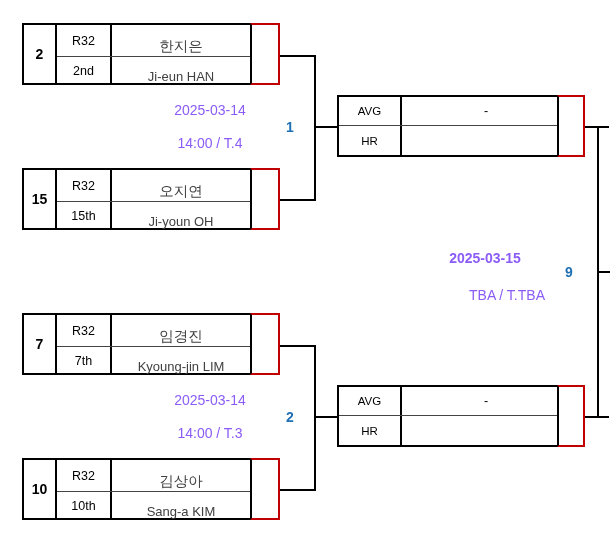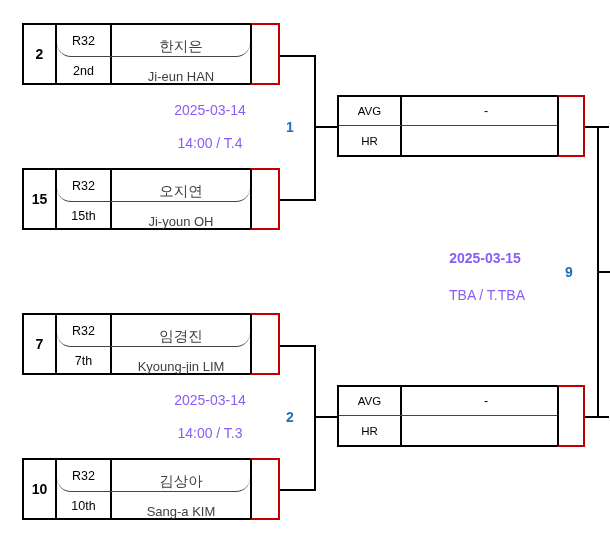--- a/index.html
+++ b/index.html
@@ -49,21 +49,20 @@
     flex-direction: column;
   }
   .info-row {
     box-sizing: border-box;
     flex: 1 1 50%;
     display: flex;
     flex-direction: row;
   }
   .info-row.top {
     border-bottom: 1px solid #444444;
-    border-radius: 14px;
   }
   .round-cell {
     box-sizing: border-box;
     width: 55px;
     display: flex;
     align-items: center;
     justify-content: center;
     border-right: 2px solid #000000;
     font-size: 12.5px;
     color: #000000;
@@ -274,21 +273,21 @@
       </div>
       <div class="stats-row">
         <div class="stat-label">HR</div>
         <div class="stat-value"></div>
       </div>
     </div>
     <div class="accent-cell"></div>
   </div>
 
   <div class="sched" style="left:410px; top:250px; width:150px;font-weight:bold;">2025-03-15</div>
-  <div class="sched" style="left:412px; top:287px; width:150px;">TBA / T.TBA</div>
+  <div class="sched" style="left:432px; top:287px; width:150px;">TBA / T.TBA</div>
   <div class="match-no" style="left:557px; top:264px; width:24px;">9</div>
 
   <div class="line-h" style="left:585px; top:126px; width:24px;"></div>
   <div class="line-v" style="left:597px; top:126px; height:290px;"></div>
   <div class="line-h" style="left:585px; top:416px; width:24px;"></div>
   <div class="line-h" style="left:597px; top:271px; width:13px;"></div>
 
 </div>
 
 </body></html>

